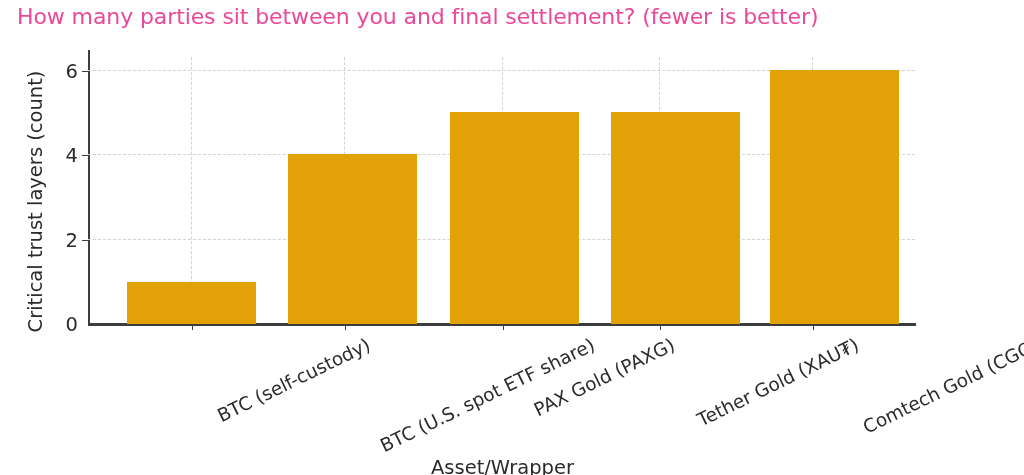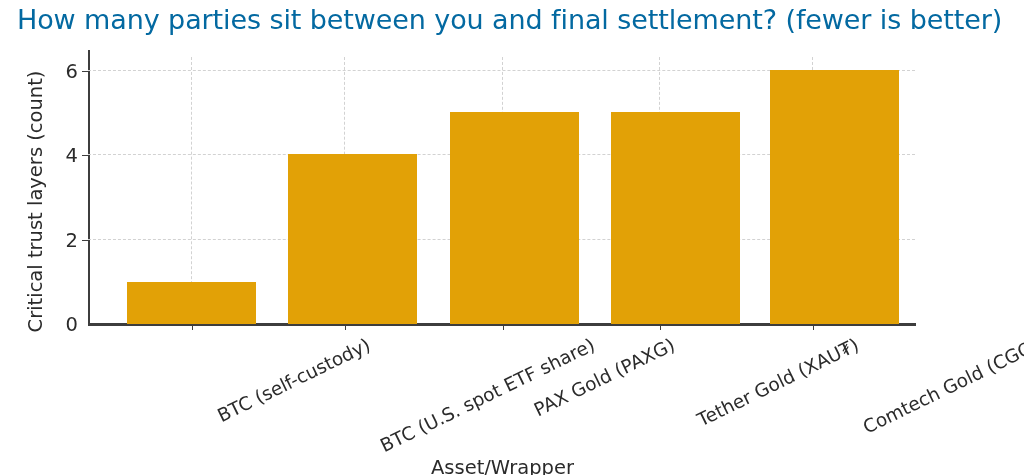--- a/index.html
+++ b/index.html
@@ -18,22 +18,22 @@
     width: 1024px;
     height: 475px;
     background: #ffffff;
   }
 
   
   #chart-title {
     position: absolute;
     left: 17px;
     top: 4px;
-    font-size: 27px;
-    color: #0369a1;
+    font-size: 22px;
+    color: #ec4899;
     letter-spacing: -0.1px;
     white-space: nowrap;
   }
 
   
   #plot-area {
     position: absolute;
     left: 88px;
     top: 57px;
     width: 827px;   

